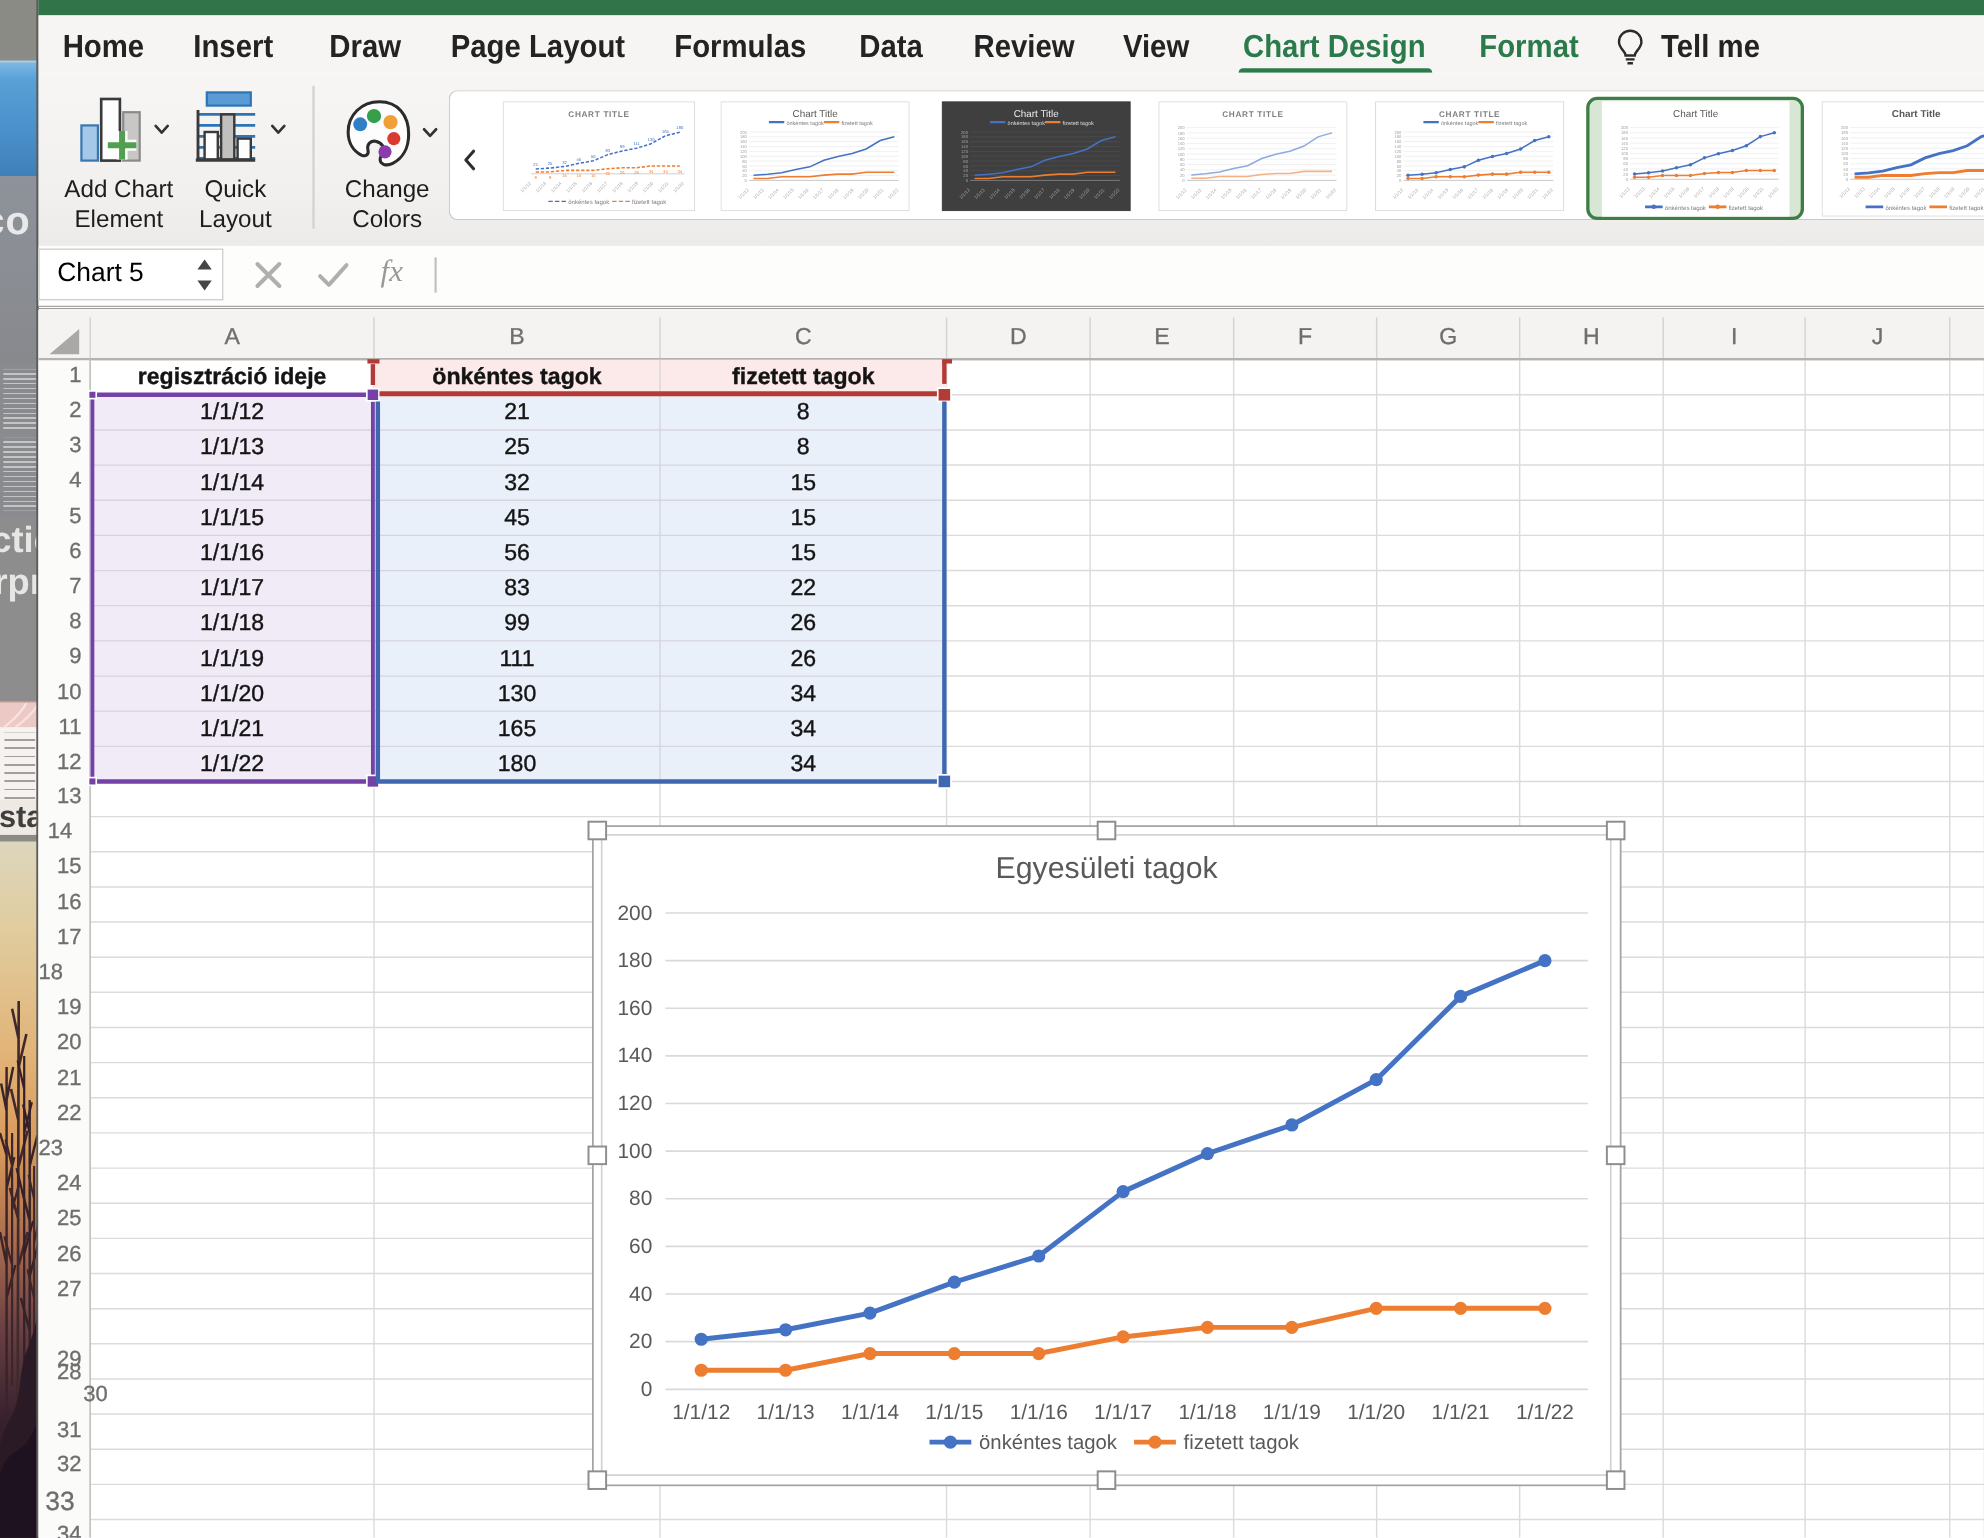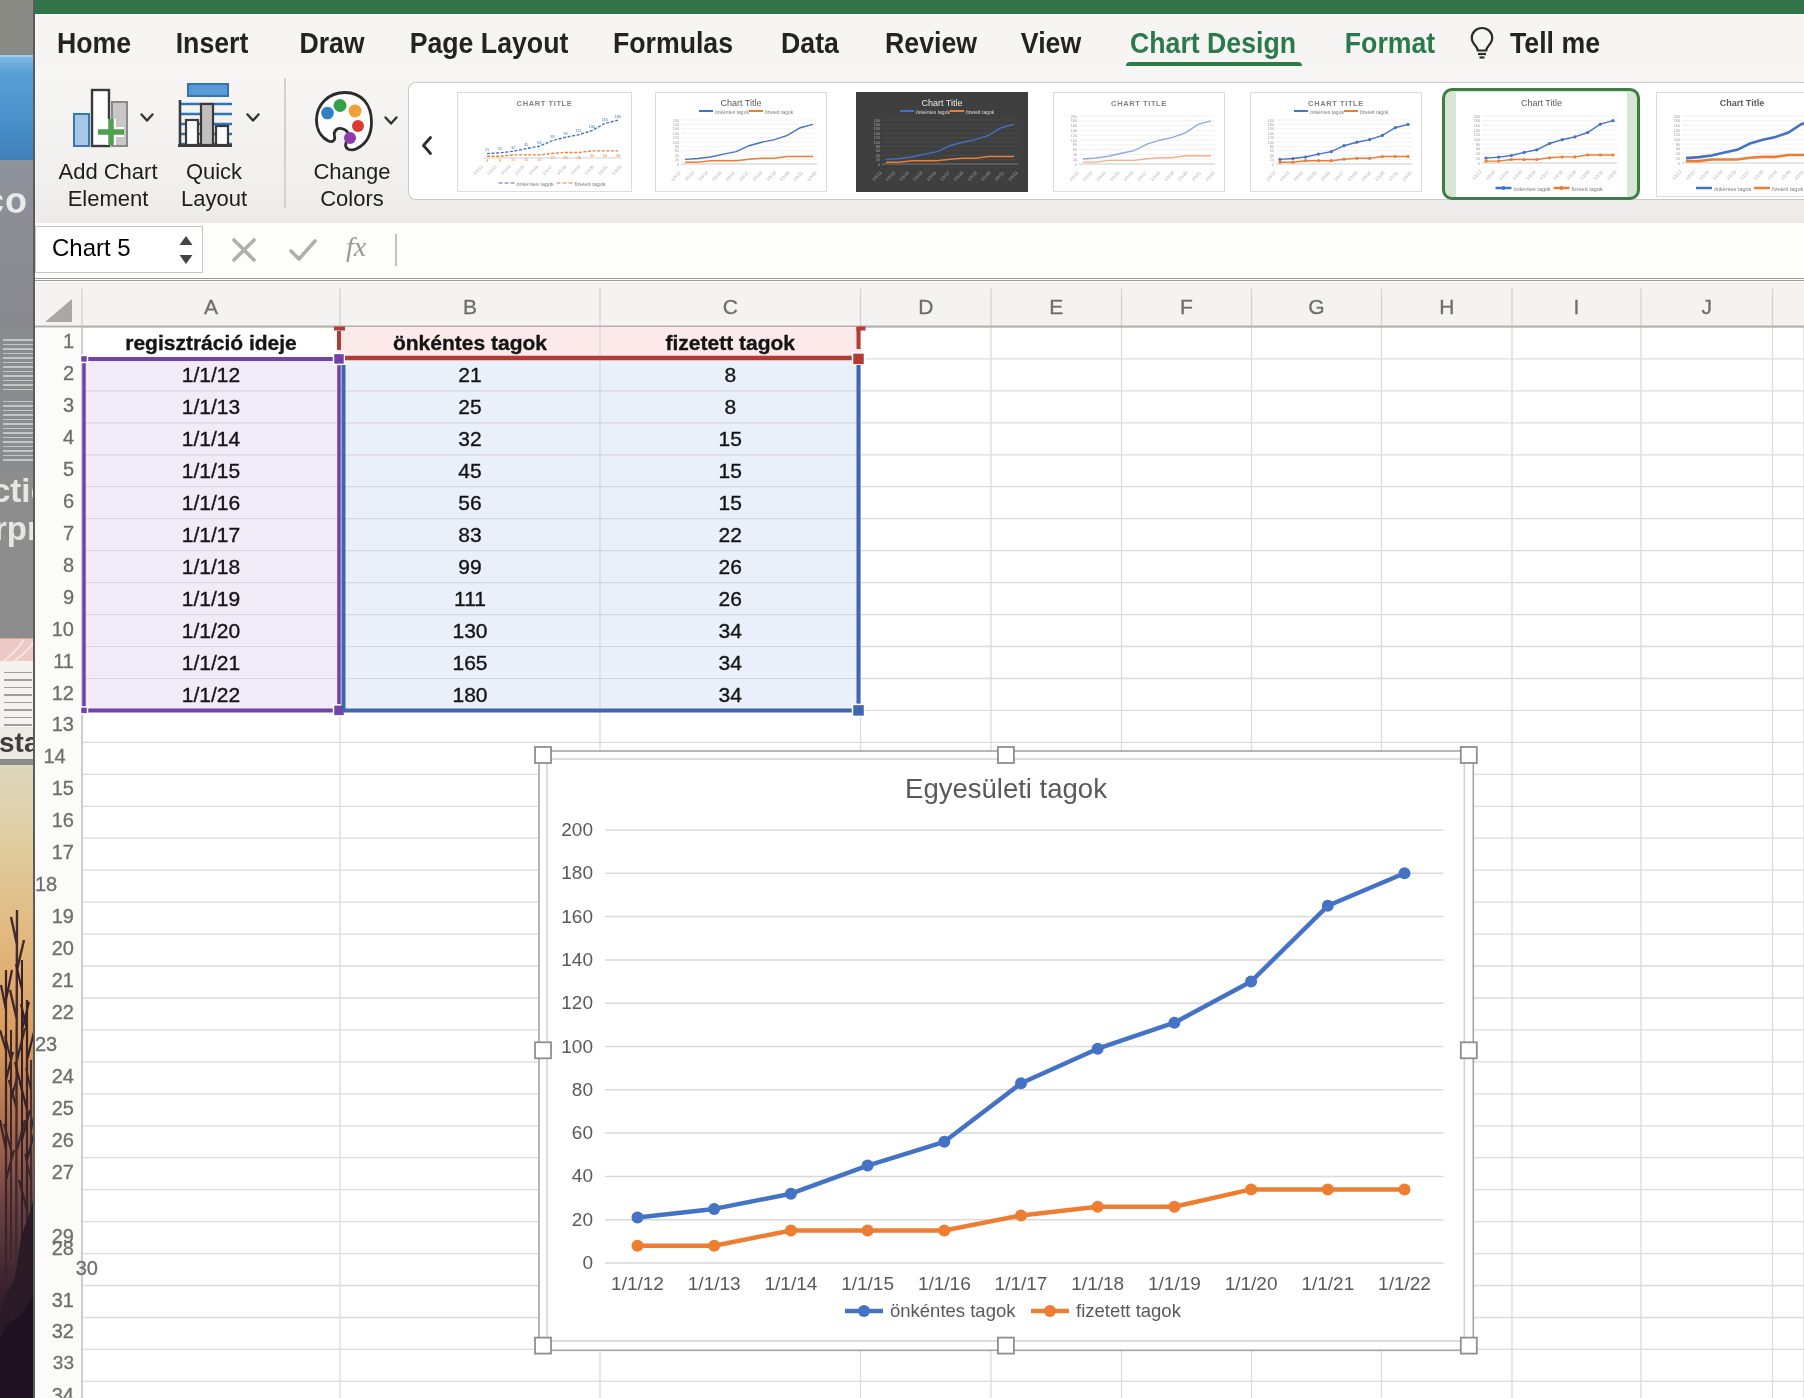--- a/index.html
+++ b/index.html
@@ -583,21 +583,21 @@
 <div class="hdr" style="left:35px;top:1032.9px;width:39px;text-align:left;font-size:20px;">23</div>
 <div class="hdr" style="left:35px;top:1064.8px;width:39px;text-align:right;font-size:20px;">24</div>
 <div class="hdr" style="left:35px;top:1096.8px;width:39px;text-align:right;font-size:20px;">25</div>
 <div class="hdr" style="left:35px;top:1128.8px;width:39px;text-align:right;font-size:20px;">26</div>
 <div class="hdr" style="left:35px;top:1160.7px;width:39px;text-align:right;font-size:20px;">27</div>
 <div class="hdr" style="left:35px;top:1192.7px;width:39px;text-align:right;font-size:20px;margin-top:44px;">28</div>
 <div class="hdr" style="left:35px;top:1224.6px;width:39px;text-align:right;font-size:20px;">29</div>
 <div class="hdr" style="left:35px;top:1256.5px;width:39px;text-align:right;font-size:20px;margin-left:24px;">30</div>
 <div class="hdr" style="left:35px;top:1288.5px;width:39px;text-align:right;font-size:20px;">31</div>
 <div class="hdr" style="left:35px;top:1320.4px;width:39px;text-align:right;font-size:20px;">32</div>
-<div class="hdr" style="left:35px;top:1352.4px;width:39px;text-align:right;font-size:19px;">33</div>
+<div class="hdr" style="left:35px;top:1352.4px;width:39px;text-align:center;font-size:24px;">33</div>
 <div class="hdr" style="left:35px;top:1384.3px;width:39px;text-align:right;font-size:20px;">34</div>
 <div class="cell" style="left:82px;top:331.0px;width:258px;font-weight:bold;">regisztráció ideje</div>
 <div class="cell" style="left:340px;top:331.0px;width:260px;font-weight:bold;">önkéntes tagok</div>
 <div class="cell" style="left:600px;top:331.0px;width:260.5px;font-weight:bold;">fizetett tagok</div>
 <div class="cell" style="left:82px;top:362.9px;width:258px;">1/1/12</div>
 <div class="cell" style="left:340px;top:362.9px;width:260px;">21</div>
 <div class="cell" style="left:600px;top:362.9px;width:260.5px;">8</div>
 <div class="cell" style="left:82px;top:394.9px;width:258px;">1/1/13</div>
 <div class="cell" style="left:340px;top:394.9px;width:260px;">25</div>
 <div class="cell" style="left:600px;top:394.9px;width:260.5px;">8</div>

